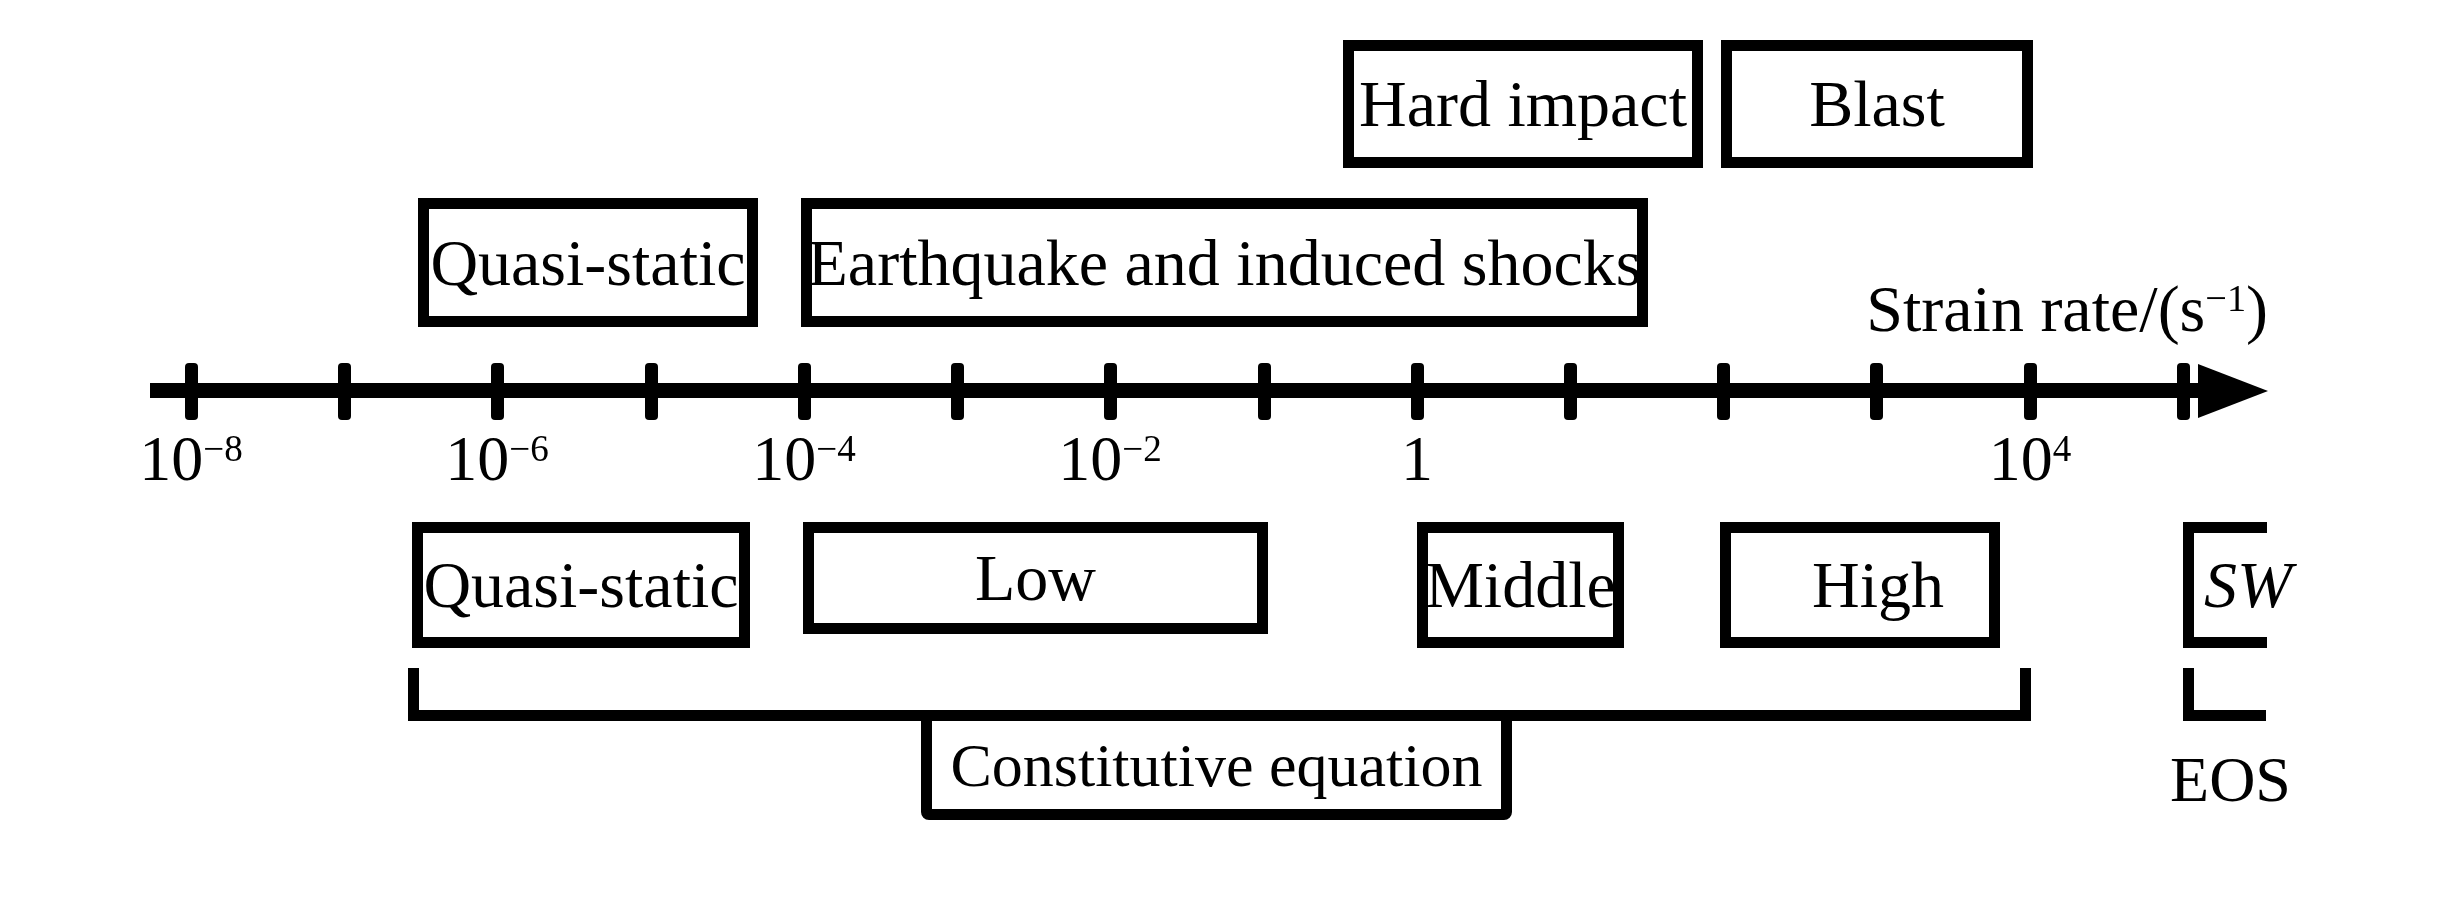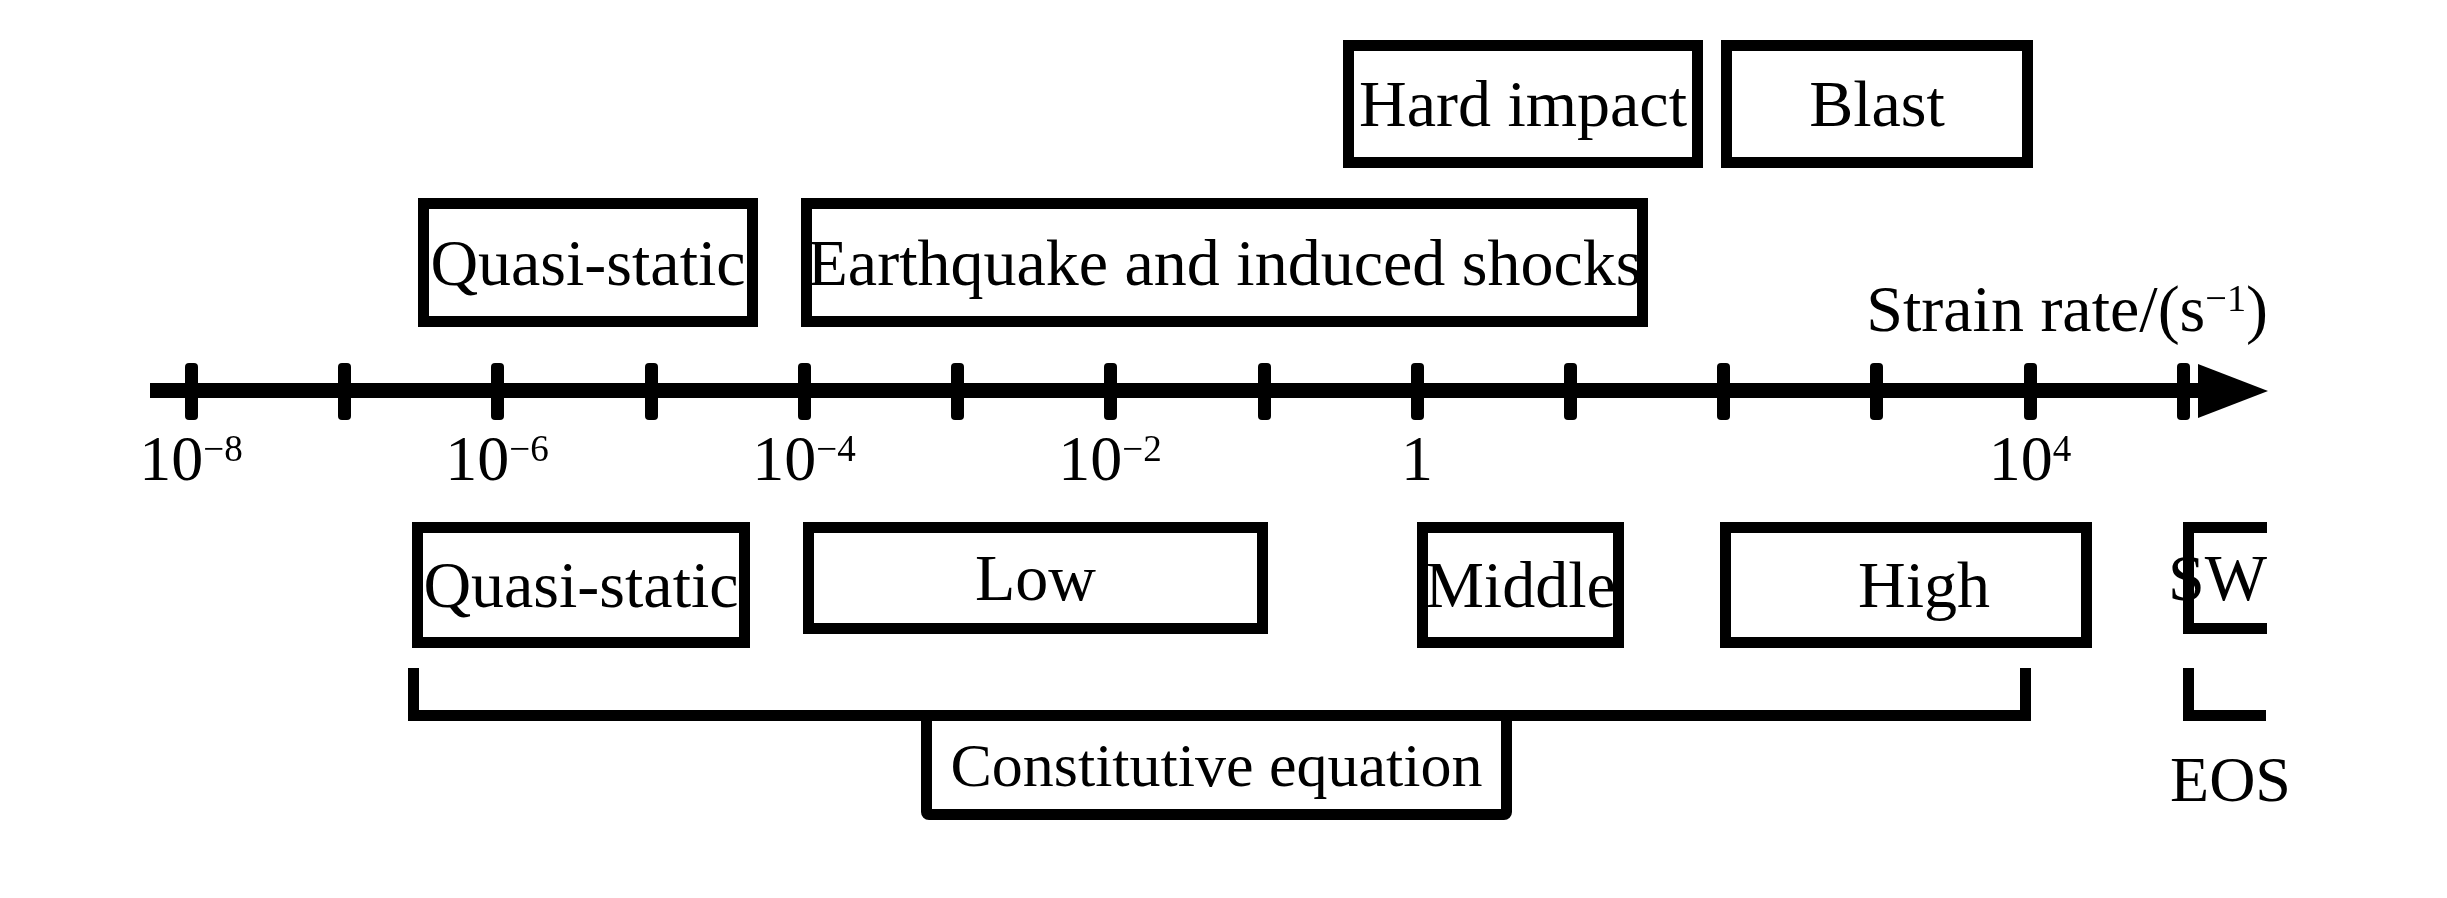--- a/index.html
+++ b/index.html
@@ -28,24 +28,24 @@
   .b-hard  { left: 1343px; top: 40px;  width: 360px; height: 128px; }
   .b-blast { left: 1721px; top: 40px;  width: 312px; height: 128px; }
   
   .b-creep { left: 150px;  top: 198px; width: 261px; height: 129px; border-left: none; }
   .b-qst   { left: 418px;  top: 198px; width: 340px; height: 129px; }
   .b-eq    { left: 801px;  top: 198px; width: 847px; height: 129px; }
   
   .b-qsb   { left: 412px;  top: 522px; width: 338px; height: 126px; }
   .b-low   { left: 803px;  top: 522px; width: 465px; height: 112px; }
   .b-mid   { left: 1417px; top: 522px; width: 207px; height: 126px; }
-  .b-high  { left: 1720px; top: 522px; width: 372px; height: 126px; padding-left: 36px; }
-  .b-sw    { left: 2183px; top: 522px; width: 84px;  height: 112px;
-             border-right: none; justify-content: flex-end;
-             padding-left: 10px; overflow: visible; }
+  .b-high  { left: 1720px; top: 522px; width: 280px; height: 126px; padding-left: 36px; }
+  .b-sw    { left: 2183px; top: 522px; width: 84px;  height: 126px;
+             border-right: none; justify-content: flex-start;
+             padding-left: 10px; overflow: visible; font-style: italic; }
   
   .b-const { left: 921px;  top: 710px; width: 591px; height: 110px; font-size: 62px; z-index: 2; border-radius: 8px; }
 
   .axis-line  { position: absolute; left: 150px; top: 383px; width: 2066px; height: 15px; background: #000; }
   .axis-arrow { position: absolute; left: 2198px; top: 364px; width: 0; height: 0;
                 border-top: 27px solid transparent; border-bottom: 27px solid transparent;
                 border-left: 70px solid #000; }
   .tick { position: absolute; top: 363px; width: 13px; height: 57px; background: #000; border-radius: 4px; }
   .ticklabel { position: absolute; top: 424px; width: 200px; text-align: center; font-size: 64px; line-height: 1.1; }
   .sup { font-size: 0.58em; vertical-align: 0.52em; }

